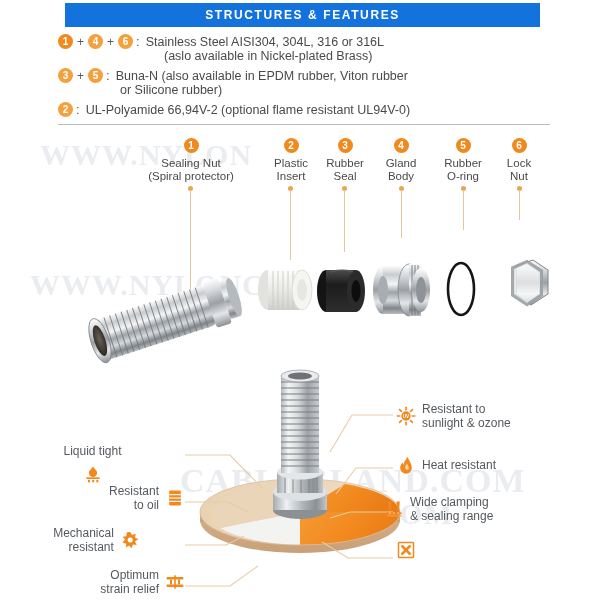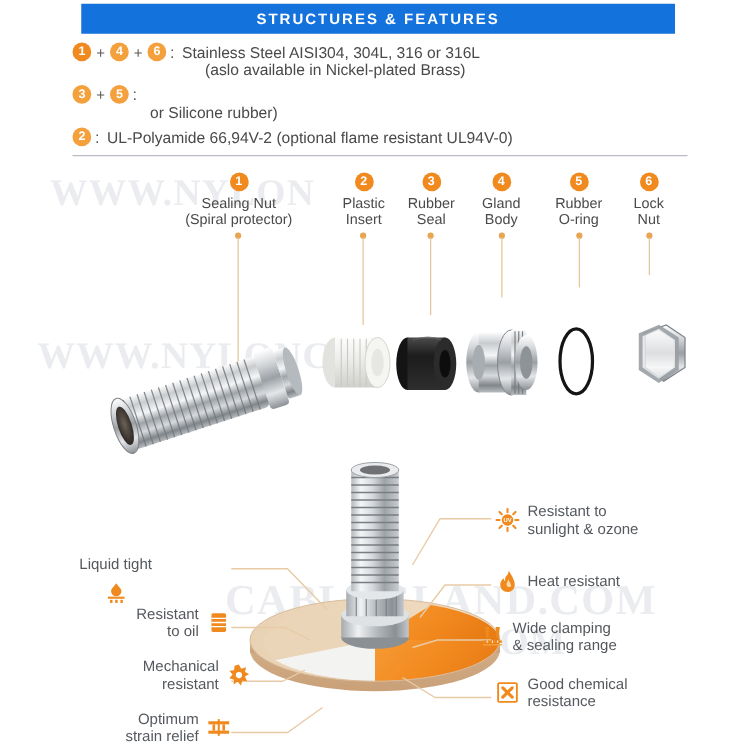--- a/index.html
+++ b/index.html
@@ -160,20 +160,21 @@
       </div>
       <div class="spec-cont" style="padding-left:106px;">(aslo available in Nickel-plated Brass)</div>
     </div>
 
     <div class="spec-row" style="margin-bottom:5px;">
       <div class="spec-line1">
         <span class="badge lt">3</span>
         <span class="plus">+</span>
         <span class="badge lt">5</span>
         <span class="colon">:</span>
+        <span>Buna-N (also available in EPDM rubber, Viton rubber</span>
       </div>
       <div class="spec-cont" style="padding-left:62px;">or Silicone rubber)</div>
     </div>
 
     <div class="spec-row">
       <div class="spec-line1">
         <span class="badge lt">2</span>
         <span class="colon">:</span>
         <span>UL-Polyamide 66,94V-2 (optional flame resistant UL94V-0)</span>
       </div>
@@ -470,21 +471,21 @@
     <svg class="feat-icon" viewBox="0 0 24 24">
       <rect x="5" y="3" width="14" height="18" rx="1.5" fill="#f08a1e"></rect>
       <g stroke="#ffffff" stroke-width="1.3">
         <line x1="5" y1="8" x2="19" y2="8"></line>
           <line x1="5" y1="12" x2="19" y2="12"></line>
         <line x1="5" y1="16" x2="19" y2="16"></line>
       </g>
     </svg>
   </div>
 
-  <div class="feat left" style="left:16px; top:526px; width:185px;">
+  <div class="feat left" style="left:4px; top:526px; width:185px;justify-content:center;">
     <div class="feat-label ta-r">
       <div>Mechanical</div>
       <div>resistant</div>
     </div>
     <svg class="feat-icon" viewBox="0 0 24 24">
       <path d="M12 2 L14.5 6 L19 4.5 L18 9 L22 11 L18 13.5 L20 18 L15.5 17.5 L14 22 L11 18.5 L7 21 L7.5 16.5 L3 15 L6 11.5 L3 8 L7.5 7.5 L8 3 Z" fill="#f08a1e"></path>
       <circle cx="12.2" cy="12" r="3" fill="#ffffff"></circle>
     </svg>
   </div>
 
@@ -554,19 +555,15 @@
   </div>
 
   <div class="feat right" style="left:396px; top:540px;">
     <svg class="feat-icon" viewBox="0 0 24 24">
       <rect x="3" y="3" width="18" height="18" rx="1" fill="none" stroke="#f08a1e" stroke-width="1.8"></rect>
       <g stroke="#f08a1e" stroke-width="3" stroke-linecap="round">
         <line x1="7.5" y1="7.5" x2="16.5" y2="16.5"></line>
         <line x1="16.5" y1="7.5" x2="7.5" y2="16.5"></line>
       </g>
     </svg>
-    <div class="feat-label ta-l">
-      <div>Good chemical</div>
-      <div>resistance</div>
-    </div>
   </div>
 
 </div>
 
 </body></html>

